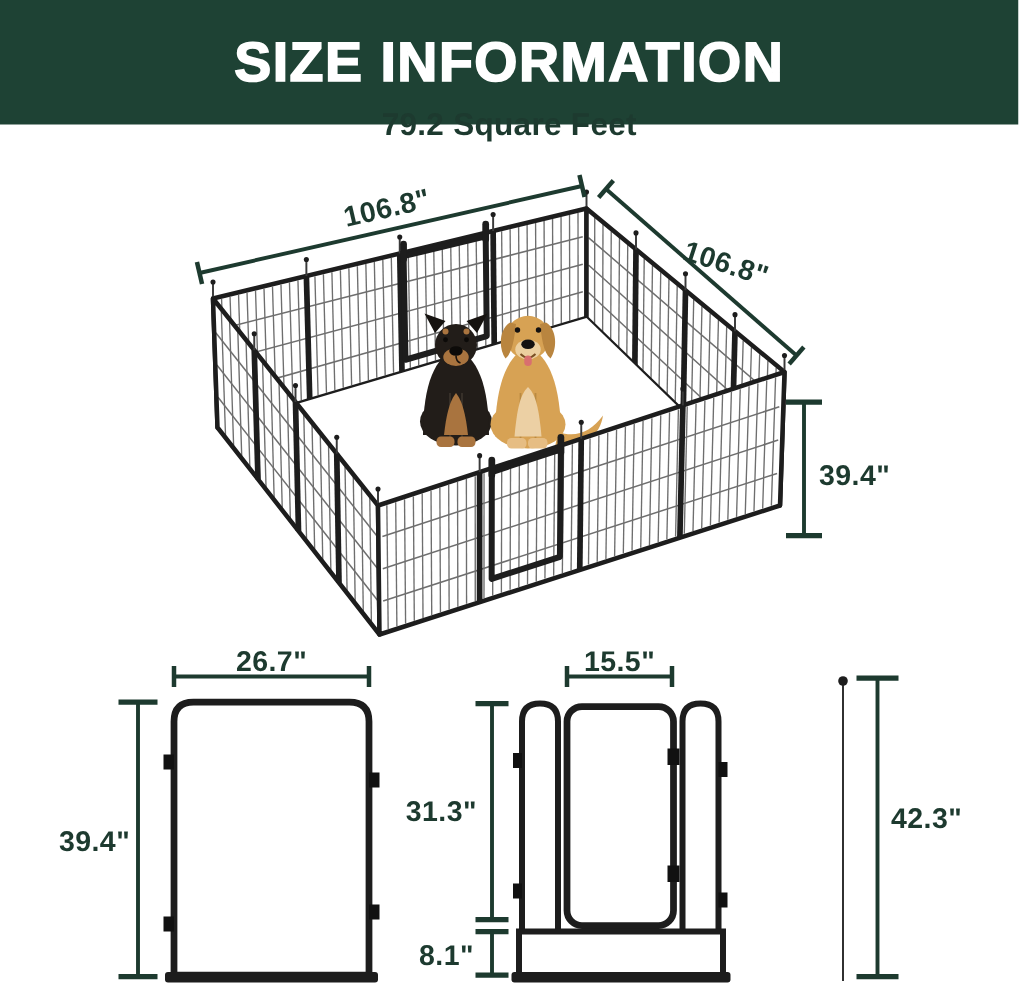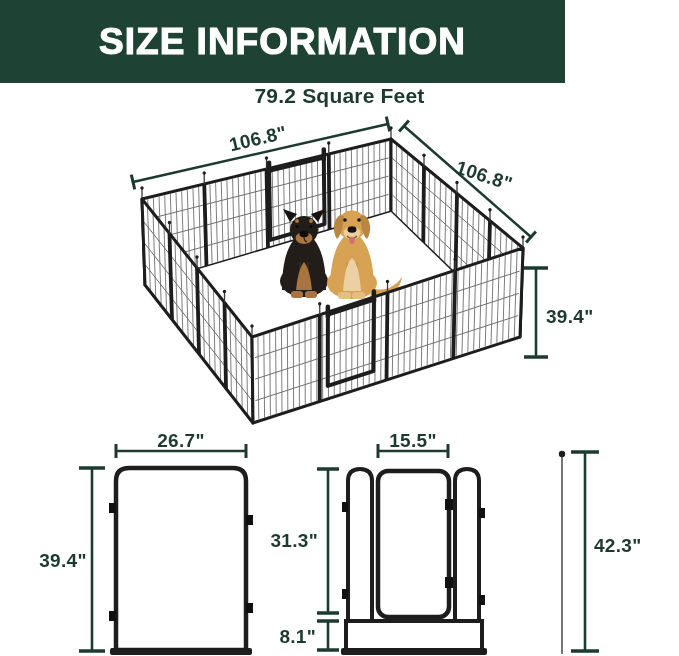--- a/index.html
+++ b/index.html
@@ -1,30 +1,30 @@
 <!DOCTYPE html>
 <html style="--header-bg: #1e4234; --accent: #1d3a2f; --frame: #1d1d1d;"><head>
 <meta charset="utf-8">
 <style>
   html,body{margin:0;padding:0;}
   body{
     width:679px;height:656px;position:relative;overflow:hidden;
     background:#ffffff;font-family:"Liberation Sans",sans-serif;
   }
   .header{
-    position:absolute;top:0;left:0;width:565px;height:83px;
+    position:absolute;top:0;left:0;width:679px;height:83px;
     background:var(--header-bg,#1e4234);
     display:flex;align-items:center;justify-content:center;
   }
   .header h1{
     margin:0;color:#ffffff;font-size:37px;font-weight:700;
     letter-spacing:1px;-webkit-text-stroke:1.1px #ffffff;
   }
   .subtitle{
-    position:absolute;top:84px;left:0;width:679px;text-align:center;
+    position:absolute;top:72px;left:0;width:679px;text-align:center;
     font-size:21px;font-weight:700;color:var(--accent,#1d3a2f);
     letter-spacing:.2px;
   }
   svg#scene{position:absolute;top:0;left:0;}
   .dim{
     font-family:"Liberation Sans",sans-serif;font-weight:700;
     font-size:19px;fill:var(--accent,#1d3a2f);letter-spacing:.3px;
   }
   .dl{stroke:var(--accent,#1d3a2f);stroke-width:2.6;}
   .dt{stroke:var(--accent,#1d3a2f);stroke-width:3;}

